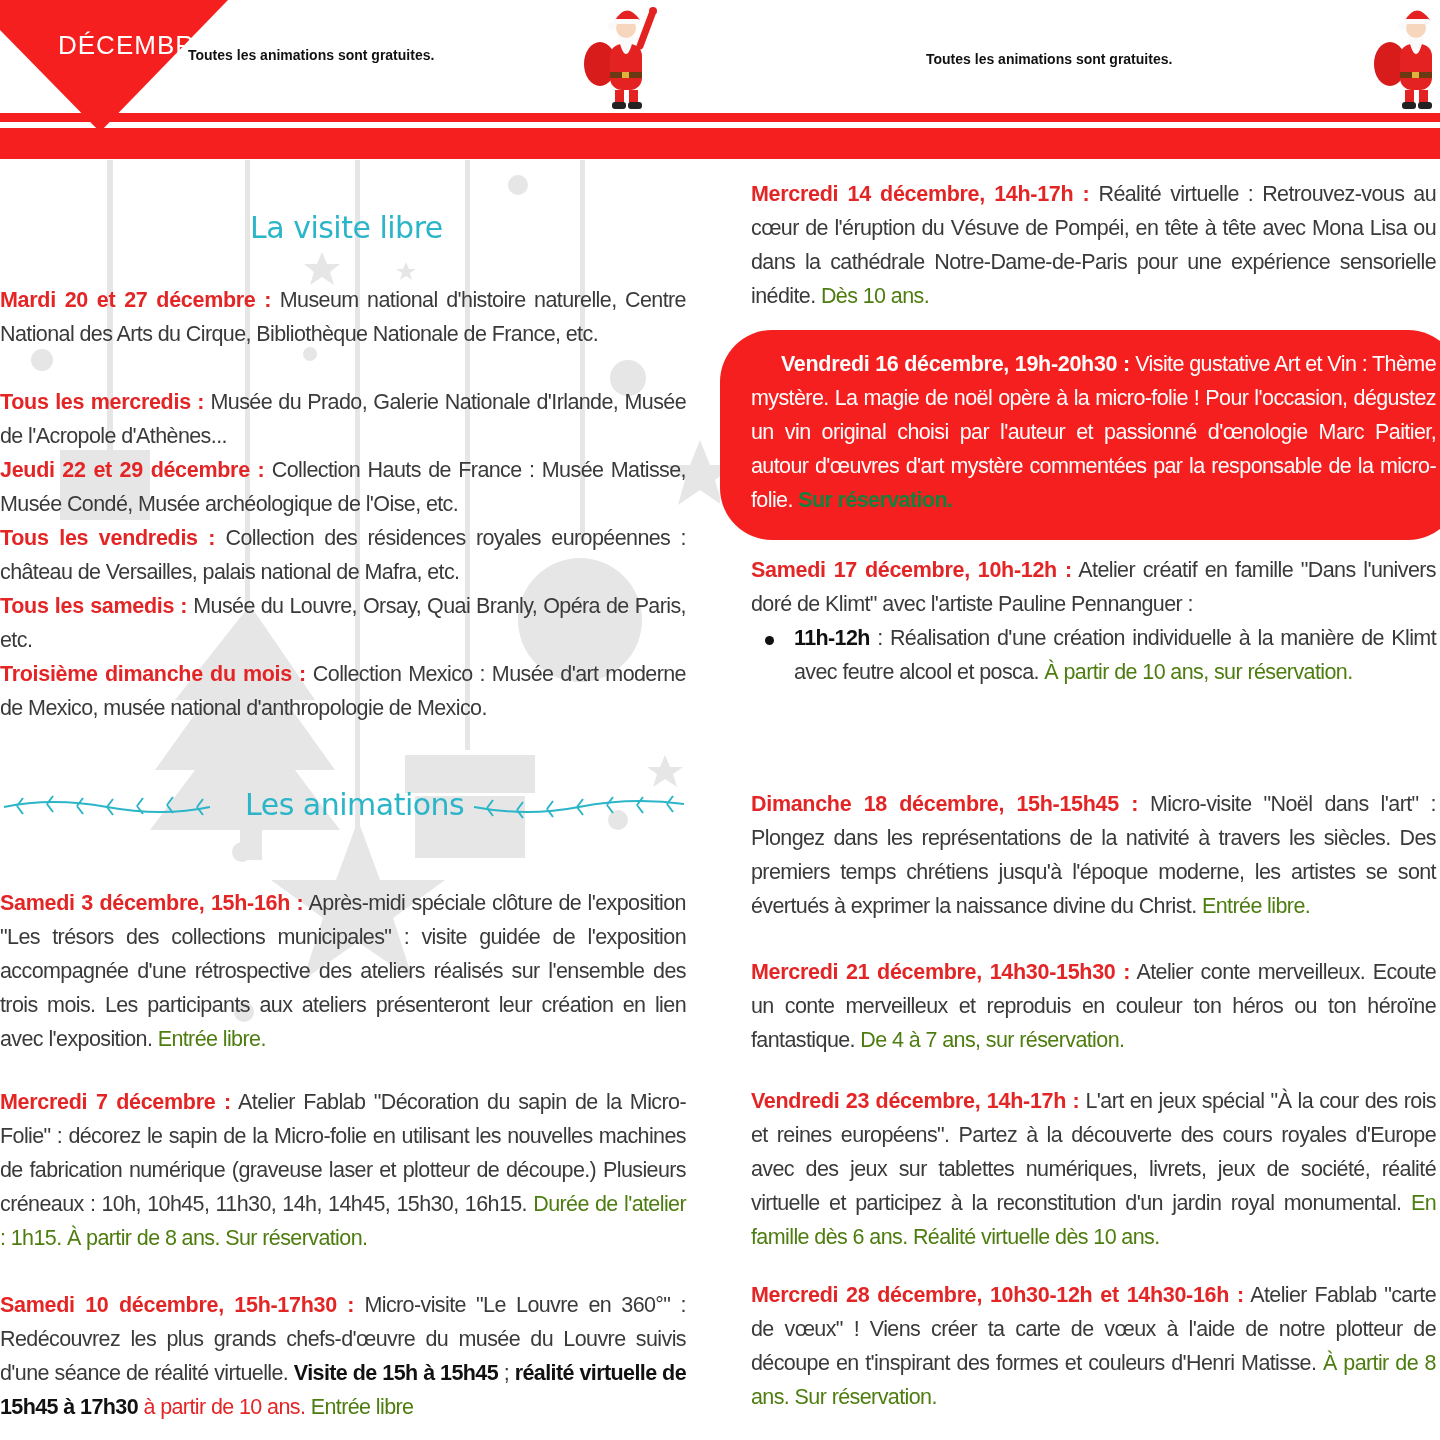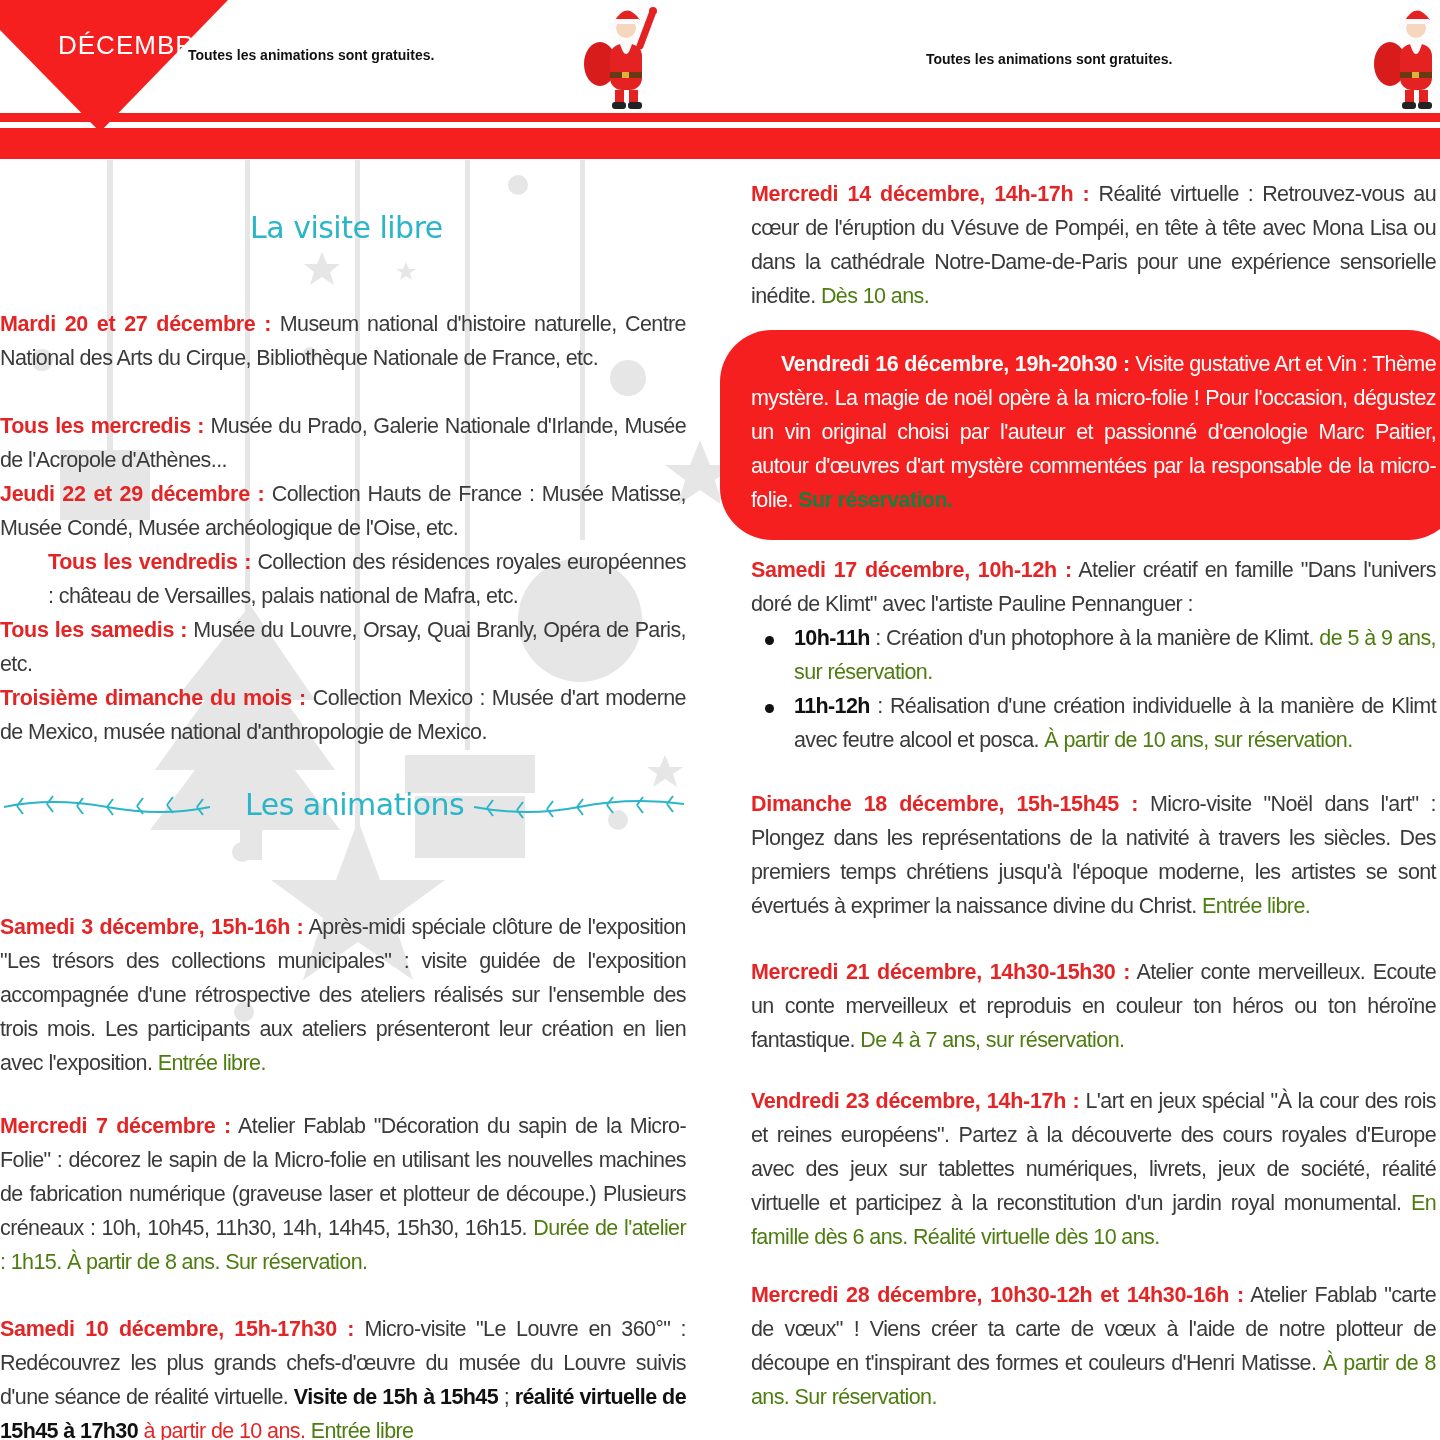--- a/index.html
+++ b/index.html
@@ -29,21 +29,21 @@
   .garland { position: absolute; top: 792px; height: 30px; }
   .garland.left { left: 2px; width: 210px; }
   .garland.right { left: 472px; width: 214px; }
 
   p.entry { position: absolute; font-size: 21.5px; line-height: 34px; text-align: justify; color: #3a3a3a; letter-spacing: -0.6px; }
   .lead { color: #e32526; font-weight: bold; letter-spacing: -0.3px; }
   .note { color: #4d7c0f; }
   .strong { font-weight: bold; color: #111; }
   .red-plain { color: #e32526; }
 
-  .left-entry { left: 0; width: 686px; margin-top: 24px; }
+  .left-entry { left: 0; width: 686px; }
   .right-entry { left: 751px; width: 685px; }
 
   .highlight-box { position: absolute; left: 720px; top: 330px; width: 740px; height: 210px; background: #f51f1f; border-radius: 52px; }
   .highlight-text { position: absolute; left: 751px; top: 347px; width: 685px; font-size: 21.5px; line-height: 34px; text-align: justify; color: #fff; letter-spacing: -0.6px; }
   .highlight-text .wlead { font-weight: bold; color: #fff; letter-spacing: -0.3px; margin-left: 30px; }
   .highlight-text .wstrong { font-weight: bold; color: #15803d; }
 
   ul.sub { position: absolute; left: 751px; width: 685px; list-style: none; font-size: 21.5px; line-height: 34px; color: #3a3a3a; letter-spacing: -0.6px; }
   ul.sub li { position: relative; padding-left: 43px; text-align: justify; }
   ul.sub li .bullet { position: absolute; left: 14px; top: 15px; width: 9px; height: 9px; border-radius: 50%; background: #111; }
@@ -142,21 +142,21 @@
 <div>
   <p class="entry left-entry" style="top:283px;">
     <span class="lead">Mardi 20 et 27 décembre :</span><span> Museum national d'histoire naturelle, Centre National des Arts du Cirque, Bibliothèque Nationale de France, etc.</span>
   </p>
   <p class="entry left-entry" style="top:385px;">
     <span class="lead">Tous les mercredis :</span><span> Musée du Prado, Galerie Nationale d'Irlande, Musée de l'Acropole d'Athènes...</span>
   </p>
   <p class="entry left-entry" style="top:453px;">
     <span class="lead">Jeudi 22 et 29 décembre :</span><span> Collection Hauts de France : Musée Matisse, Musée Condé, Musée archéologique de l'Oise, etc.</span>
   </p>
-  <p class="entry left-entry" style="top:521px;padding-left:48px;">
+  <p class="entry left-entry" style="top:521px;">
     <span class="lead">Tous les vendredis :</span><span>  Collection des résidences royales européennes : château de Versailles, palais national de Mafra, etc.</span>
   </p>
   <p class="entry left-entry" style="top:589px;">
     <span class="lead">Tous les samedis :</span><span> Musée du Louvre, Orsay, Quai Branly, Opéra de Paris, etc.</span>
   </p>
   <p class="entry left-entry" style="top:657px;">
     <span class="lead">Troisième dimanche du mois :</span><span> Collection Mexico : Musée d'art moderne de Mexico, musée national d'anthropologie de Mexico.</span>
   </p>
 </div>
 
@@ -176,24 +176,20 @@
 
 <div class="highlight-box"></div>
 <p class="highlight-text">
   <span class="wlead">Vendredi 16 décembre, 19h-20h30 :</span><span>  Visite gustative Art et Vin : Thème mystère. La magie de noël opère à la micro-folie ! Pour l'occasion, dégustez un vin original choisi par l'auteur et passionné d'œnologie Marc Paitier, autour d'œuvres d'art mystère commentées par la responsable de la micro-folie. </span><span class="wstrong">Sur réservation.</span>
 </p>
 
 <p class="entry right-entry" style="top:553px;">
   <span class="lead">Samedi  17  décembre, 10h-12h :</span><span> Atelier créatif en famille "Dans l'univers doré de Klimt" avec l'artiste Pauline Pennanguer :</span>
 </p>
 <ul class="sub" style="top:621px;">
-  <li>
-    <span class="bullet"></span>
-    <span class="strong">10h-11h</span><span> : Création d'un photophore à la manière de Klimt. </span><span class="note">de 5 à 9 ans, sur réservation.</span>
-  </li>
   <li>
     <span class="bullet"></span>
     <span class="strong">11h-12h</span><span> : Réalisation d'une création individuelle à la manière de Klimt avec feutre alcool et posca. </span><span class="note">À partir de 10 ans, sur réservation.</span>
   </li>
 </ul>
 
 <p class="entry right-entry" style="top:787px;">
   <span class="lead">Dimanche 18 décembre, 15h-15h45 :</span><span> Micro-visite "Noël dans l'art" : Plongez dans les représentations de la nativité à travers les siècles. Des premiers temps chrétiens jusqu'à l'époque moderne, les artistes se sont évertués à exprimer la naissance divine du Christ. </span><span class="note">Entrée libre.</span>
 </p>
 <p class="entry right-entry" style="top:955px;">

